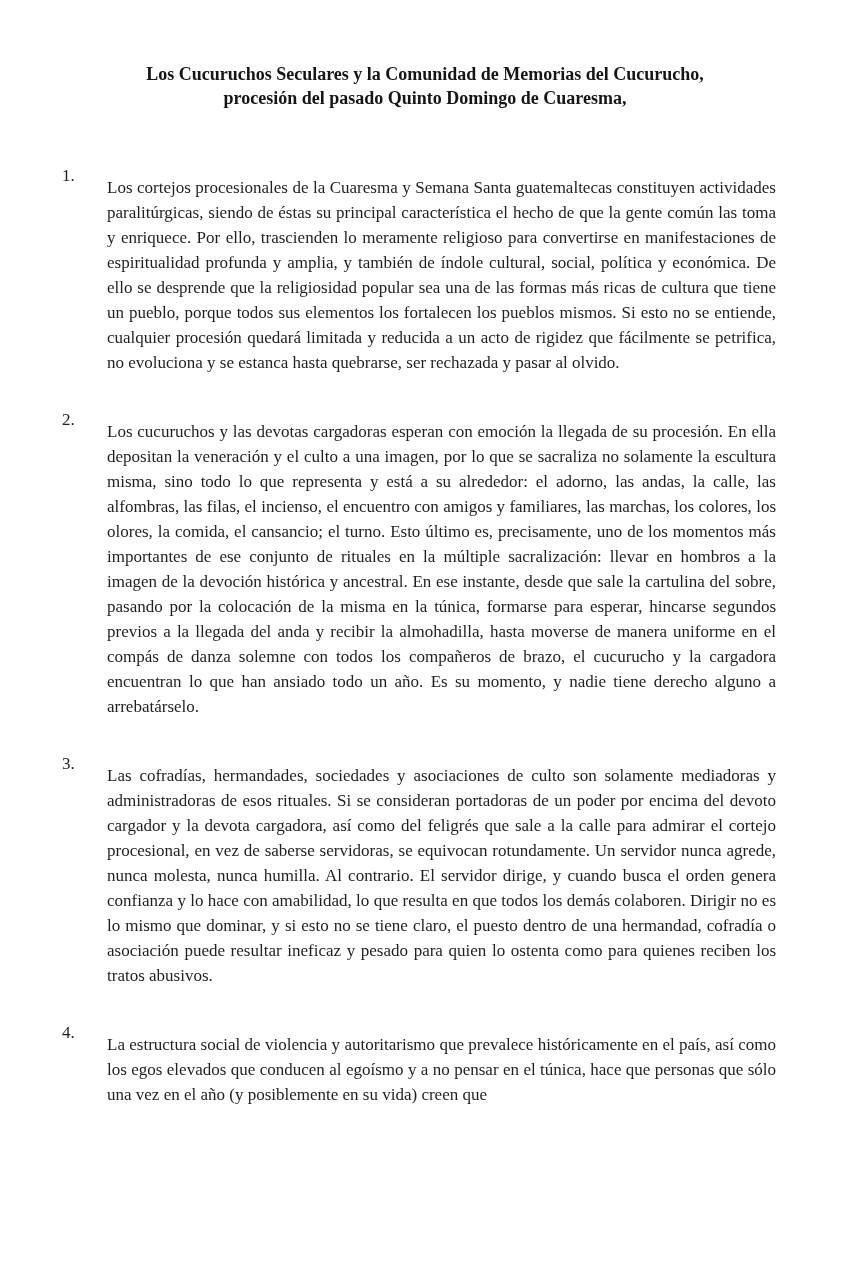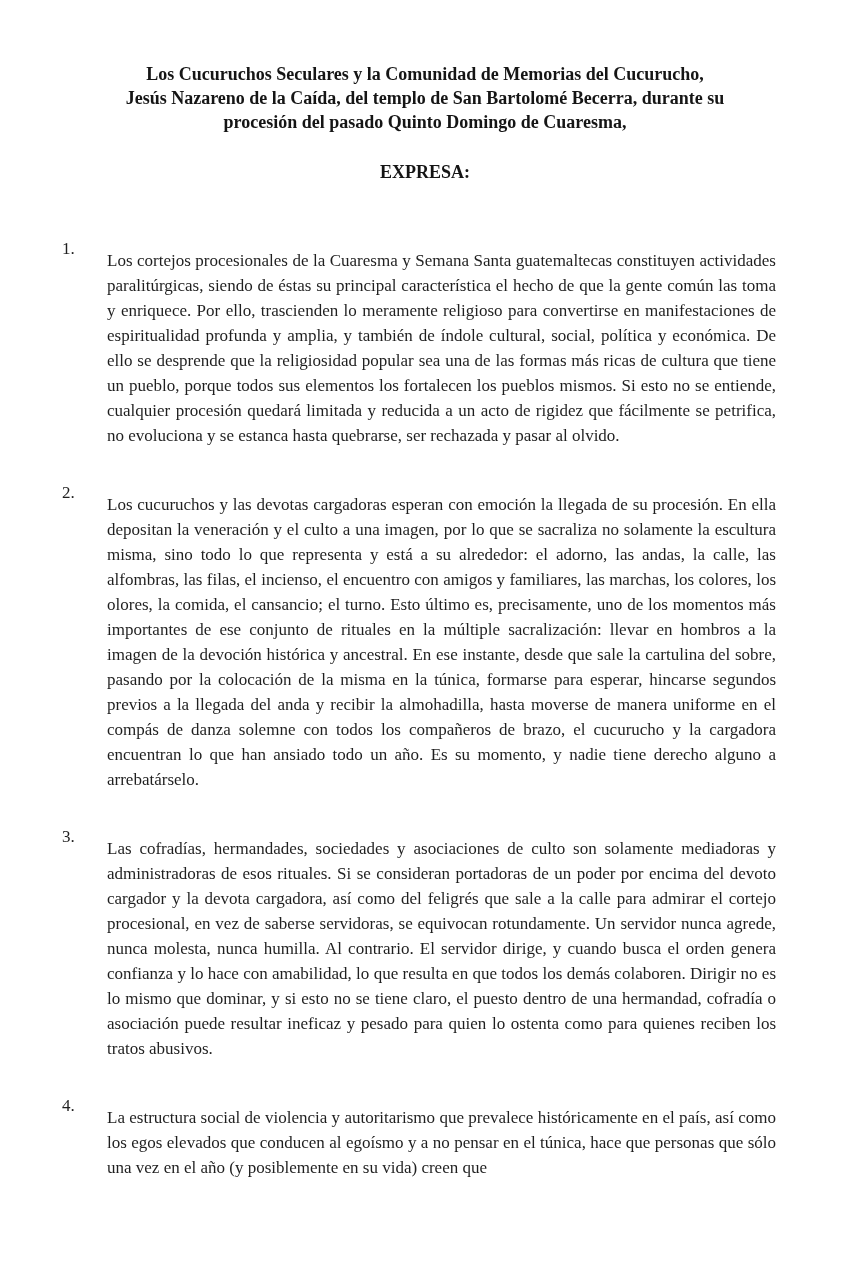--- a/index.html
+++ b/index.html
@@ -60,25 +60,23 @@
     text-justify: inter-word;
   }
 </style>
 </head>
 <body>
 
 <div class="page">
 
   <div class="doc-title">
     <span class="title-line">Los Cucuruchos Seculares y la Comunidad de Memorias del Cucurucho,</span>
-    <span class="title-line">Jesús Nazareno de la Caída, del templo de San Bartolomé Becerra, durante su</span>
     <span class="title-line">procesión del pasado Quinto Domingo de Cuaresma,</span>
   </div>
 
-  <div class="expresa-heading">EXPRESA:</div>
 
   <div class="numbered-list">
 
     <div class="list-item">
       <span class="item-number">1.</span>
       <p class="item-text">Los cortejos procesionales de la Cuaresma y Semana Santa guatemaltecas constituyen actividades paralitúrgicas, siendo de éstas su principal característica el hecho de que la gente común las toma y enriquece. Por ello, trascienden lo meramente religioso para convertirse en manifestaciones de espiritualidad profunda y amplia, y también de índole cultural, social, política y económica. De ello se desprende que la religiosidad popular sea una de las formas más ricas de cultura que tiene un pueblo, porque todos sus elementos los fortalecen los pueblos mismos. Si esto no se entiende, cualquier procesión quedará limitada y reducida a un acto de rigidez que fácilmente se petrifica, no evoluciona y se estanca hasta quebrarse, ser rechazada y pasar al olvido.</p>
     </div>
 
     <div class="list-item">
       <span class="item-number">2.</span>

